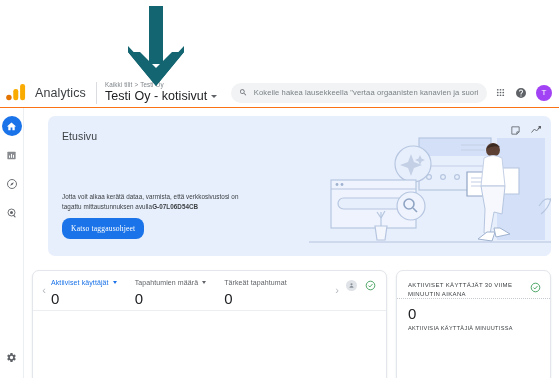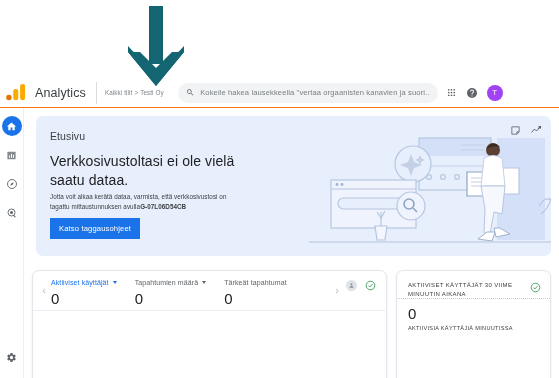--- a/index.html
+++ b/index.html
@@ -81,40 +81,40 @@
   .rail-bottom { margin-bottom: 11px; }
 
   
   .content {
     position: absolute; left: 24px; top: 108px; width: 535px; height: 270px;
     background: #fff; overflow: hidden;
   }
 
   
   .hero {
-    position: relative; margin: 8px 8px 0 12px; height: 140px;
+    position: relative; margin: 8px 8px 0 24px; height: 140px;
     background: #e8effc; border-radius: 7px; overflow: hidden;
   }
   .hero-title {
     position: absolute; left: 14px; top: 14px;
     font-size: 10.5px; color: #3c4043; letter-spacing: .1px;
   }
   .hero-head {
     position: absolute; left: 14px; top: 36px; width: 215px;
     font-size: 14px; line-height: 19px; color: #202124; letter-spacing: .1px;
   }
   .hero-sub {
     position: absolute; left: 14px; top: 76px; width: 190px;
     font-size: 6.3px; line-height: 9.5px; color: #3c4043; letter-spacing: .05px;
   }
   .hero-sub b { font-weight: bold; }
   .hero-btn {
     position: absolute; left: 14px; top: 102px;
-    background: #1a73e8; color: #fff; border: none; border-radius: 0;
-    font-family: Liberation Sans, sans-serif;
+    background: #1a73e8; color: #fff; border: none; border-radius: 8px;
+    font-family: Liberation Serif, serif;
     font-size: 7.6px; padding: 6px 9px; cursor: pointer; letter-spacing: .15px;
   }
   .hero-icons {
     position: absolute; right: 9px; top: 8px; display: flex; align-items: center; gap: 9px;
   }
   .hero-art { position: absolute; right: 0; top: 6px; width: 250px; height: 134px; }
 
   
   .metrics-row { display: flex; margin: 14px 8px 0 8px; gap: 9px; align-items: stretch; }
   .card {
@@ -186,20 +186,24 @@
       <rect x="9" y="6.5" width="5.5" height="12.5" rx="2.6" fill="#f9ab00"></rect>
       <circle cx="4.2" cy="16" r="3" fill="#e37400"></circle>
     </svg>
 
     <div class="brand-name">Analytics</div>
     <div class="brand-sep"></div>
 
     <div class="property-block">
       <div class="breadcrumb">
         <span>Kaikki tilit</span><span class="sep">&gt;</span><span>Testi Oy</span>
+      </div>
+      <div class="property-row">
+        <span class="property-name">Testi Oy - kotisivut</span>
+        <span class="caret-dn"></span>
       </div>
     </div>
 
     <div class="search-wrap">
       <svg width="9" height="9" viewBox="0 0 24 24">
         <path fill="#5f6368" d="M15.5 14h-.79l-.28-.27A6.47 6.47 0 0 0 16 9.5 6.5 6.5 0 1 0 9.5 16c1.61 0 3.09-.59 4.23-1.57l.27.28v.79l5 4.99L20.49 19l-4.99-5zm-6 0A4.5 4.5 0 1 1 14 9.5 4.5 4.5 0 0 1 9.5 14z"></path>
       </svg>
       <input class="search-input" value="" placeholder="Kokeile hakea lausekkeella &quot;vertaa orgaanisten kanavien ja suori..." style="">
     </div>
 
@@ -323,21 +327,20 @@
           <path d="M199 106 l10 6 -14 3 -2 -9z" fill="#ffffff" stroke="#9fb2cf" stroke-width="1"></path>
         </g>
         <g stroke="#b6c6e0" stroke-width="1.2" fill="none">
           <path d="M238 84 q6 -10 12 -6"></path>
             <path d="M240 92 q8 -6 10 -16"></path>
         </g>
         <line x1="8" y1="120" x2="250" y2="120" stroke="#b3c3dd" stroke-width="1.2"></line>
       </svg>
 
       <div class="hero-title">Etusivu</div>
-      <div class="hero-head">Verkkosivustoltasi ei ole vielä saatu dataa.</div>
       <div class="hero-sub">
         <span>Jotta voit alkaa kerätä dataa, varmista, että verkkosivustosi on tagattu mittaustunnuksen avulla</span><b>G-07L06D54CB</b>
       </div>
       <button class="hero-btn">Katso taggausohjeet</button>
 
       <div class="hero-icons">
         <svg width="11" height="11" viewBox="0 0 24 24">
           <path fill="none" stroke="#5f6368" stroke-width="1.8" d="M4 4h16v11l-5 5H4z"></path>
           <path fill="none" stroke="#5f6368" stroke-width="1.8" d="M20 15h-5v5"></path>
         </svg>

